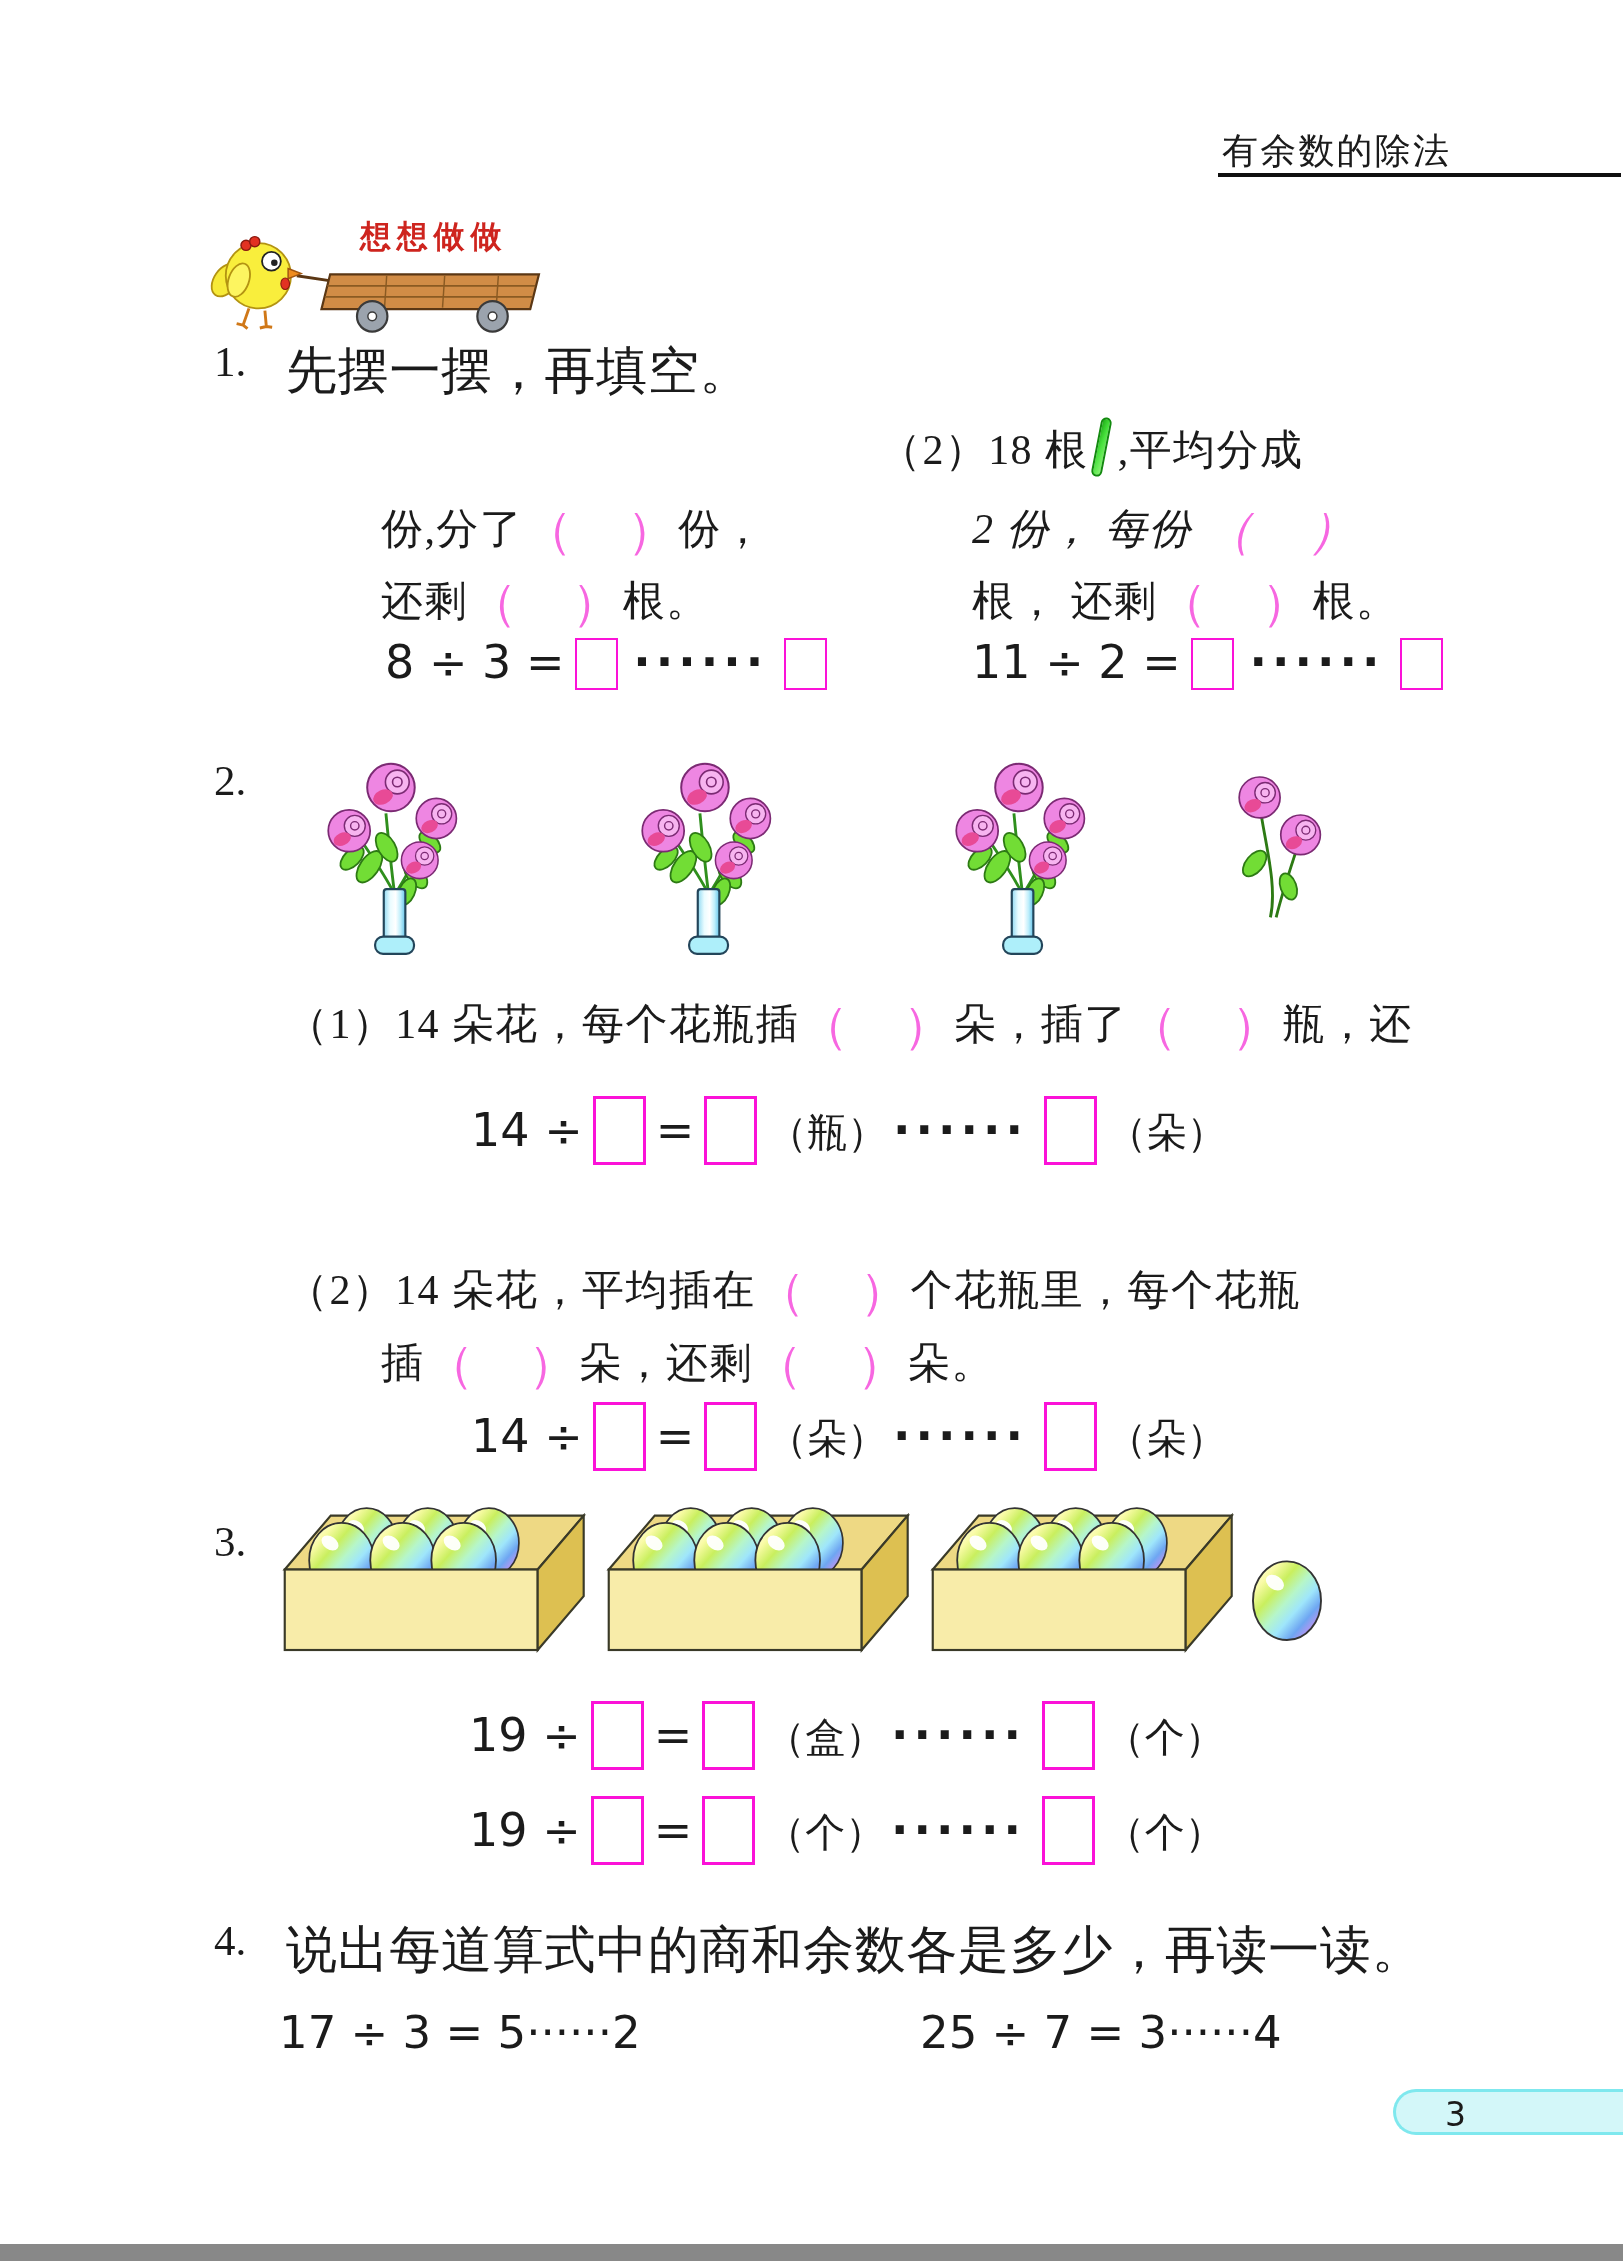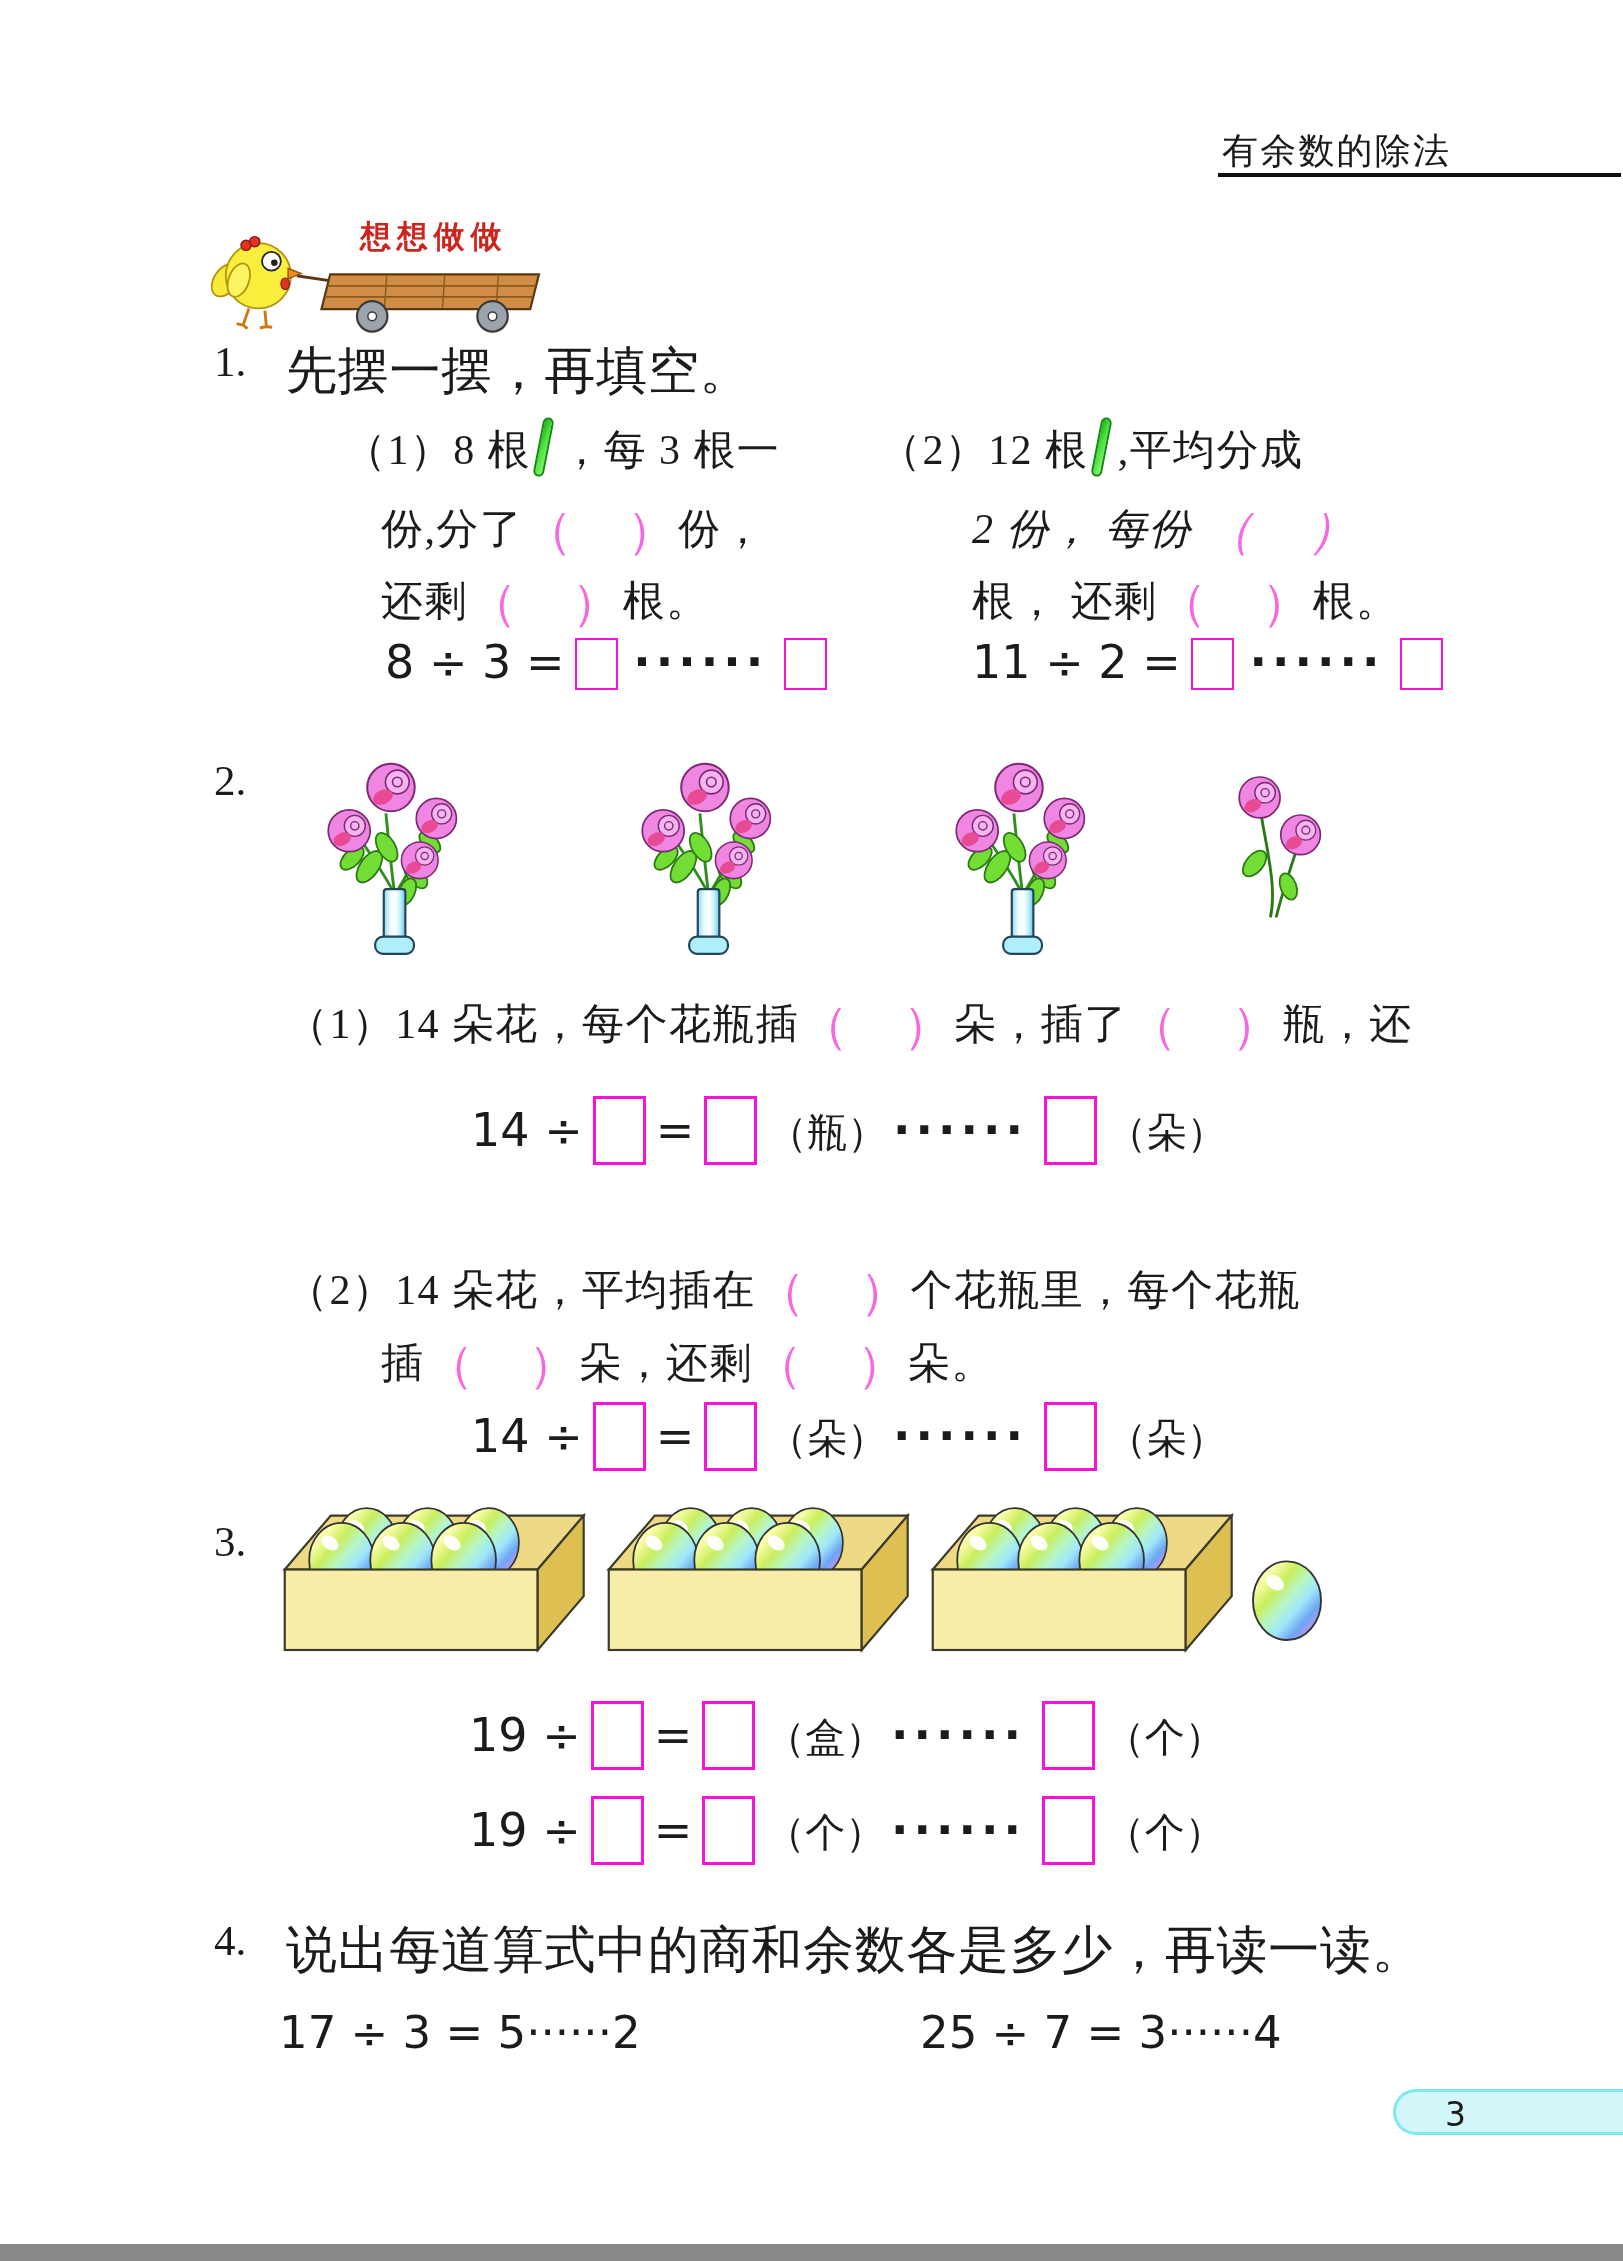--- a/index.html
+++ b/index.html
@@ -135,35 +135,32 @@
     <ellipse cx="112" cy="103" rx="6" ry="8" fill="#e23222" stroke="#8a1a10" stroke-width="1.5"></ellipse>
     <ellipse cx="48" cy="98" rx="14" ry="24" transform="rotate(20 48 98)" fill="#fdf560" stroke="#b39312" stroke-width="2.5"></ellipse>
     <path d="M62 137 L54 160 M54 160 L45 158 M54 160 L60 165" stroke="#d07818" stroke-width="4" fill="none"></path>
     <path d="M84 140 L86 162 M86 162 L77 164 M86 162 L94 163" stroke="#d07818" stroke-width="4" fill="none"></path>
   </svg>
   <div class="abs banner-label cn" style="left:360px;top:216px;">想想做做</div>
 
   <div class="abs probnum cn" style="left:214px;top:337px;">1.</div>
   <div class="abs instr cn" style="left:286px;top:337px;">先摆一摆，再填空。</div>
 
-  <div class="abs bodyline cn" style="left:344px;top:417px;">
-    <span>（1）</span><span>8 根</span><span class="stick"></span><span>，每 3 根一</span>
-  </div>
   <div class="abs bodyline cn" style="left:381px;top:497px;">
     <span>份,分了</span><span class="blank"><span class="paren">（</span><span class="gap"></span><span class="paren">）</span></span><span>份，</span>
   </div>
   <div class="abs bodyline cn" style="left:381px;top:569px;">
     <span>还剩</span><span class="blank"><span class="paren">（</span><span class="gap"></span><span class="paren">）</span></span><span>根。</span>
   </div>
   <div class="abs eq" style="left:385px;top:635px;text-align:center;">
     <span>8 ÷ 3 =</span><span class="sq-s"></span><span class="dots">······</span><span class="sq-s"></span>
   </div>
 
   <div class="abs bodyline cn" style="left:879px;top:417px;">
-    <span>（2）</span><span>12 根</span><span class="stick"></span><span>,平均分成</span>
+    <span>（2）</span><span>18 根</span><span class="stick"></span><span>,平均分成</span>
   </div>
   <div class="abs bodyline cn" style="left:972px;top:497px;font-style:italic;">
     <span>2 份， 每份</span> <span class="blank"><span class="paren">（</span><span class="gap"></span><span class="paren">）</span></span><span></span>
   </div>
   <div class="abs bodyline cn" style="left:972px;top:569px;font-family:Liberation Serif, serif;">
     <span>根， 还剩</span><span class="blank"><span class="paren">（</span><span class="gap"></span><span class="paren">）</span></span><span>根。</span>
   </div>
   <div class="abs eq" style="left:972px;top:635px;">
     <span>11 ÷ 2 =</span><span class="sq-s"></span><span class="dots">······</span><span class="sq-s"></span>
   </div>

